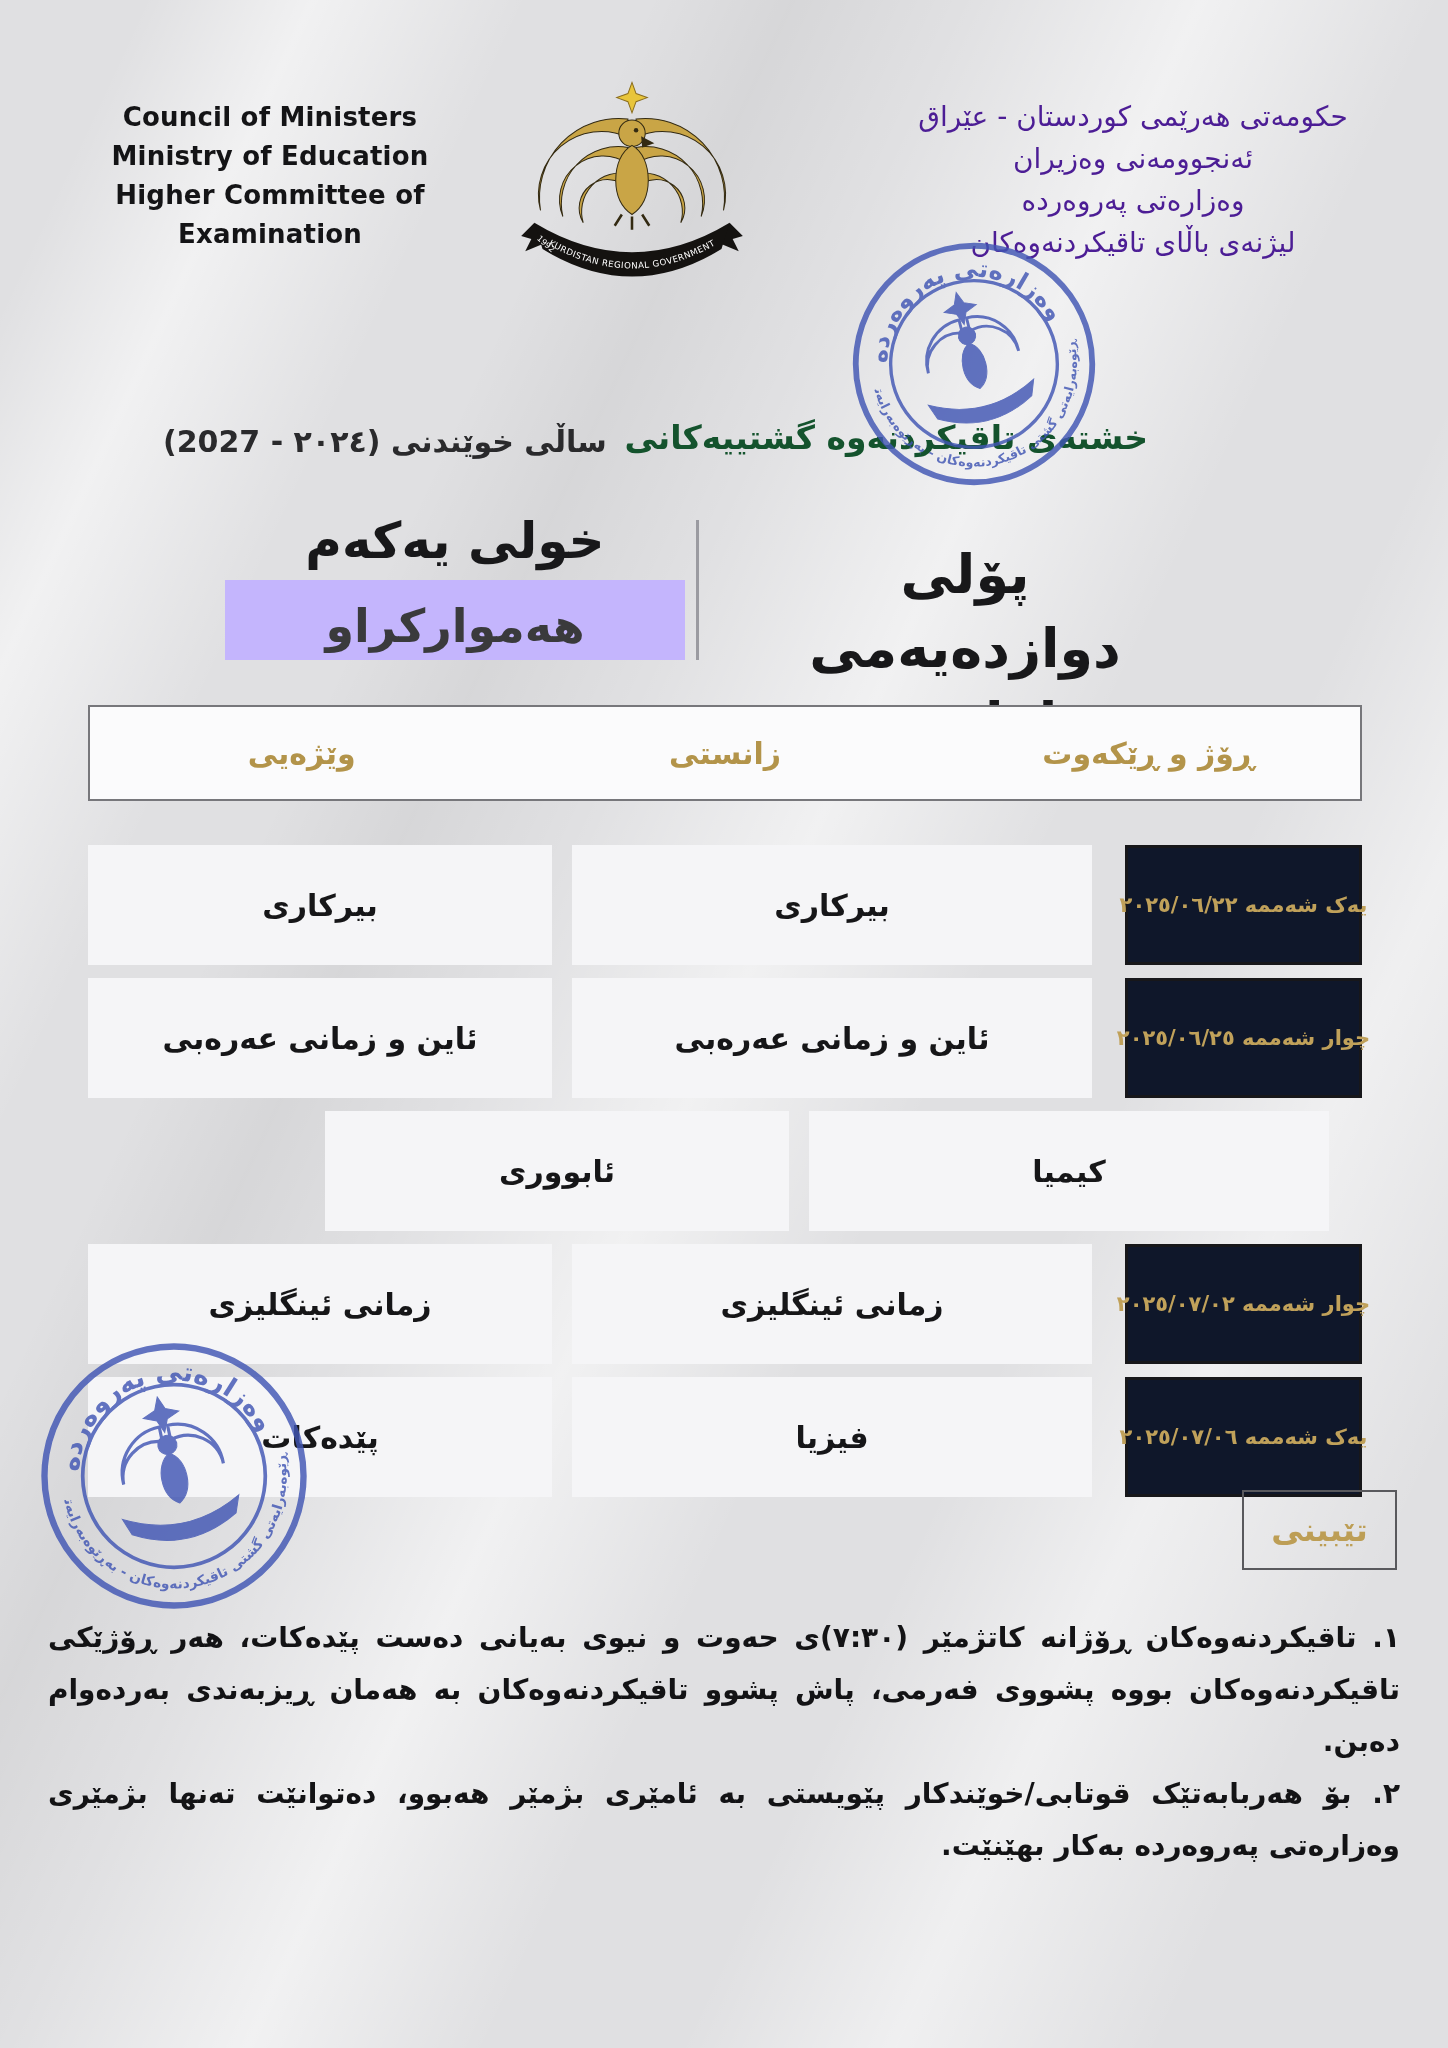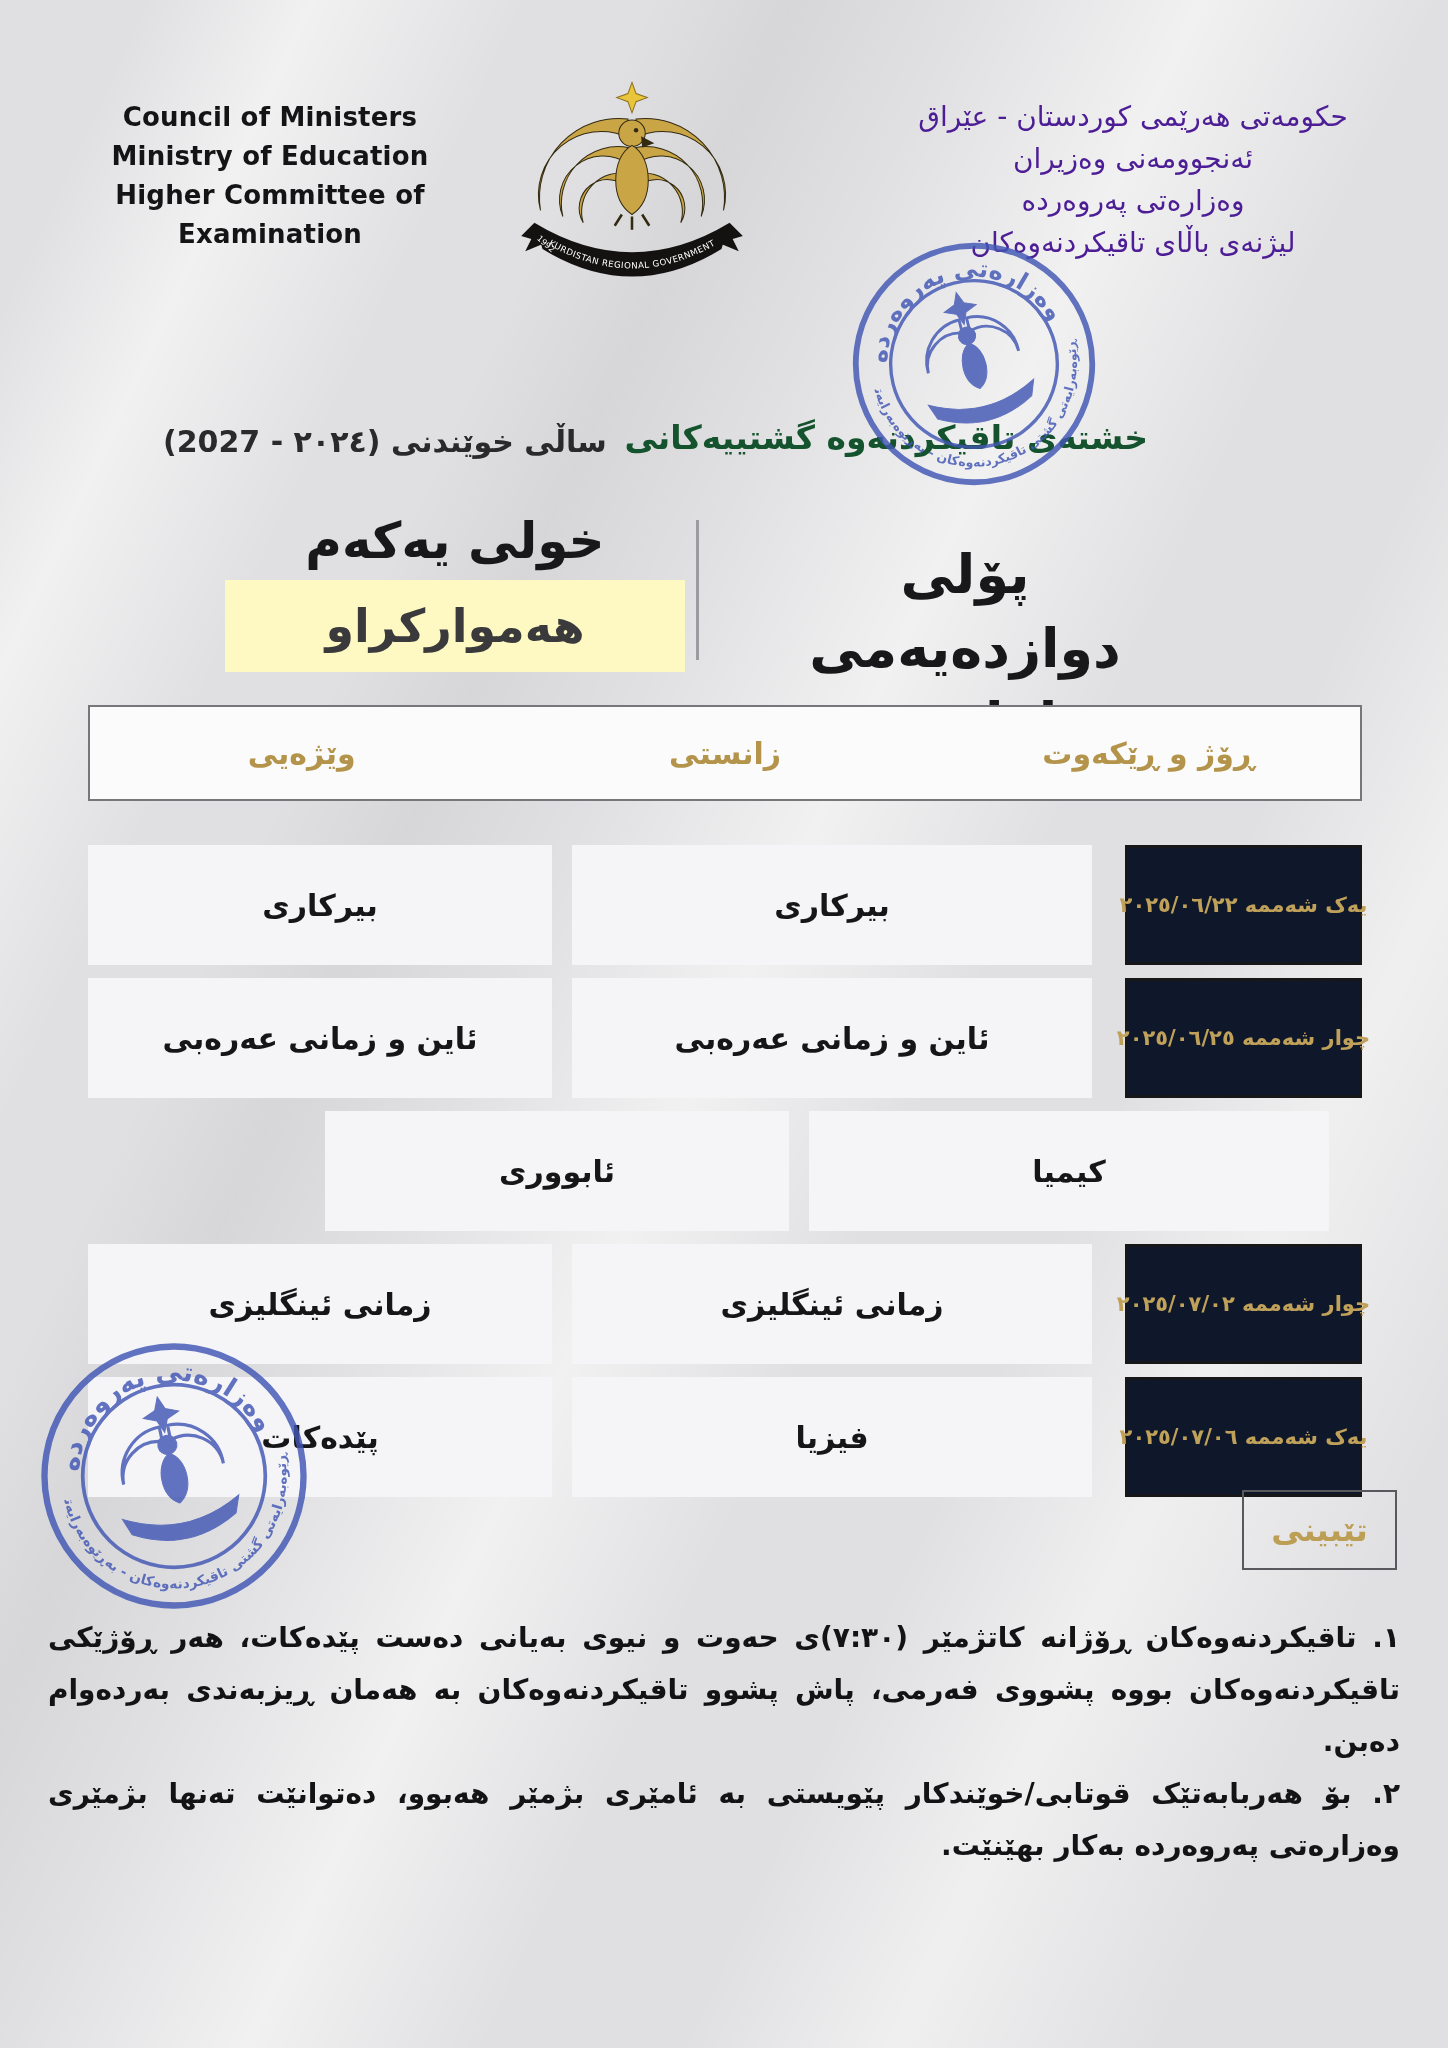--- a/index.html
+++ b/index.html
@@ -38,21 +38,21 @@
   
   .sub-right { right:300px; top:418px; direction:rtl; font-size:33px; font-weight:bold; color:#14532d; }
   .sub-left  { left:163px;  top:424px; direction:rtl; font-size:30px; font-weight:bold; color:#2a2a2c; }
 
   
   .title-right { right:268px; top:502px; width:430px; text-align:center; direction:rtl;
     font-size:54px; font-weight:bold; line-height:74px; color:#18181a;margin-top:36px; }
   .title-divider { left:696px; top:520px; width:3px; height:140px; background:#9b9ba1; }
   .title-left { left:225px; top:510px; width:460px; text-align:center; direction:rtl; }
   .title-round { font-size:50px; font-weight:bold; color:#18181a; line-height:62px; }
-  .title-amended { margin-top:8px; height:92px; line-height:92px; background:#fef9c3;
+  .title-amended { margin-top:8px; height:80px; line-height:92px; background:#c4b5fd;
     font-size:46px; font-weight:bold; color:#3a3a3c; }
 
   
   .thead { left:88px; top:705px; width:1274px; height:96px;
     background:#fbfbfc; border:2px solid #77777b; display:flex; direction:rtl; align-items:center; }
   .thead .th { flex:1; text-align:center; font-size:30px; font-weight:bold; color:#b3944a; }
 
   .rows { left:88px; top:845px; width:1274px; }
   .trow { display:flex; direction:rtl; height:120px; margin-bottom:13px; }
   .cell-date { width:237px; border:3px solid #17171a; background:#0f172a;

